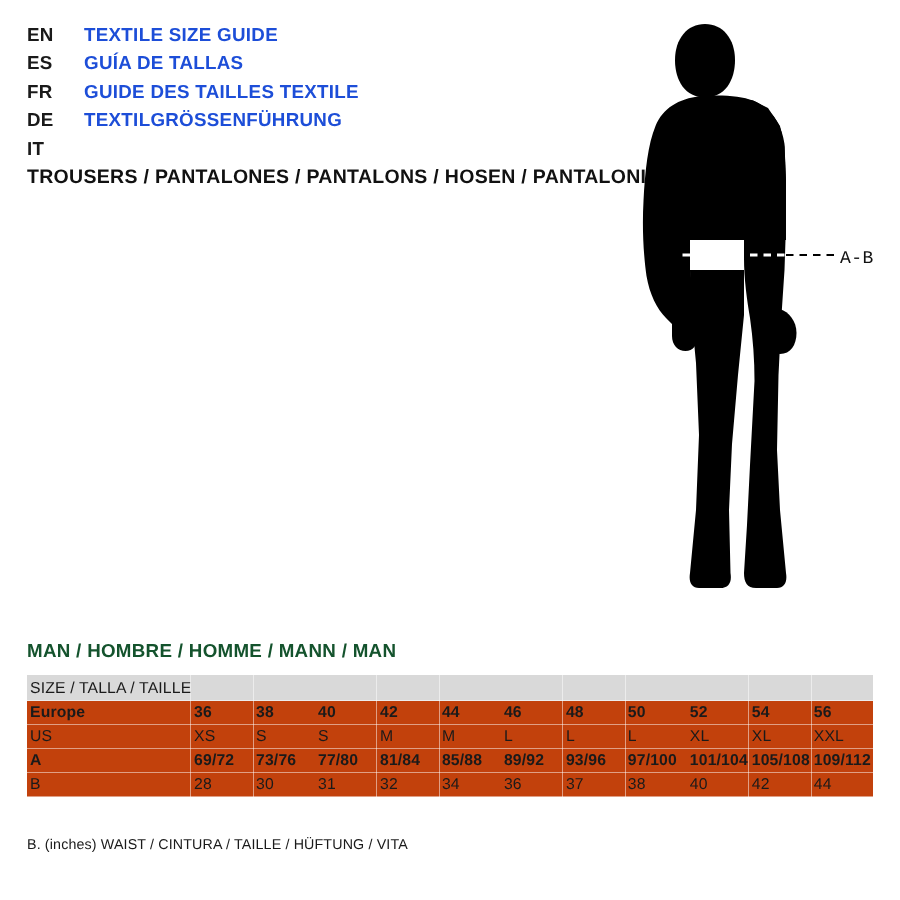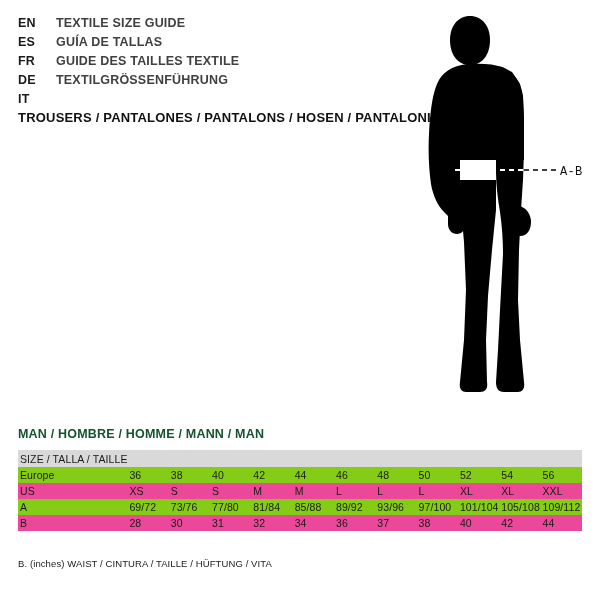--- a/index.html
+++ b/index.html
@@ -33,21 +33,21 @@
   }
   .lang-code {
     width: 38px;
     font-size: 12.5px;
     letter-spacing: .2px;
     color: #1a1a1a;
   }
   .lang-text {
     font-size: 12.5px;
     letter-spacing: .2px;
-    color: #404040;
+    color: #1d4ed8;
   }
 
   
   .category-title {
     position: absolute;
     left: 18px;
     top: 110px;
     font-size: 13px;
     font-weight: bold;
     letter-spacing: .2px;
@@ -105,25 +105,26 @@
     letter-spacing: .1px;
     white-space: nowrap;
     overflow: hidden;
   }
   tr.row-head td {
     background: #d9d9d9;
     font-size: 10.5px;
     height: 17px;
   }
   tr.row-alt td {
-    background: #ec4899;
+    background: #c2410c;
     margin-left: 48px;
   }
   tr.row-plain td {
-    background: #84cc16;
+    background: #c2410c;
+    font-weight: bold;
   }
   .col-label { width: 90px; }
   .col-v { width: 34px; }
 
   
   .footnotes {
     position: absolute;
     left: 18px;
     top: 557px;
     width: 400px;

